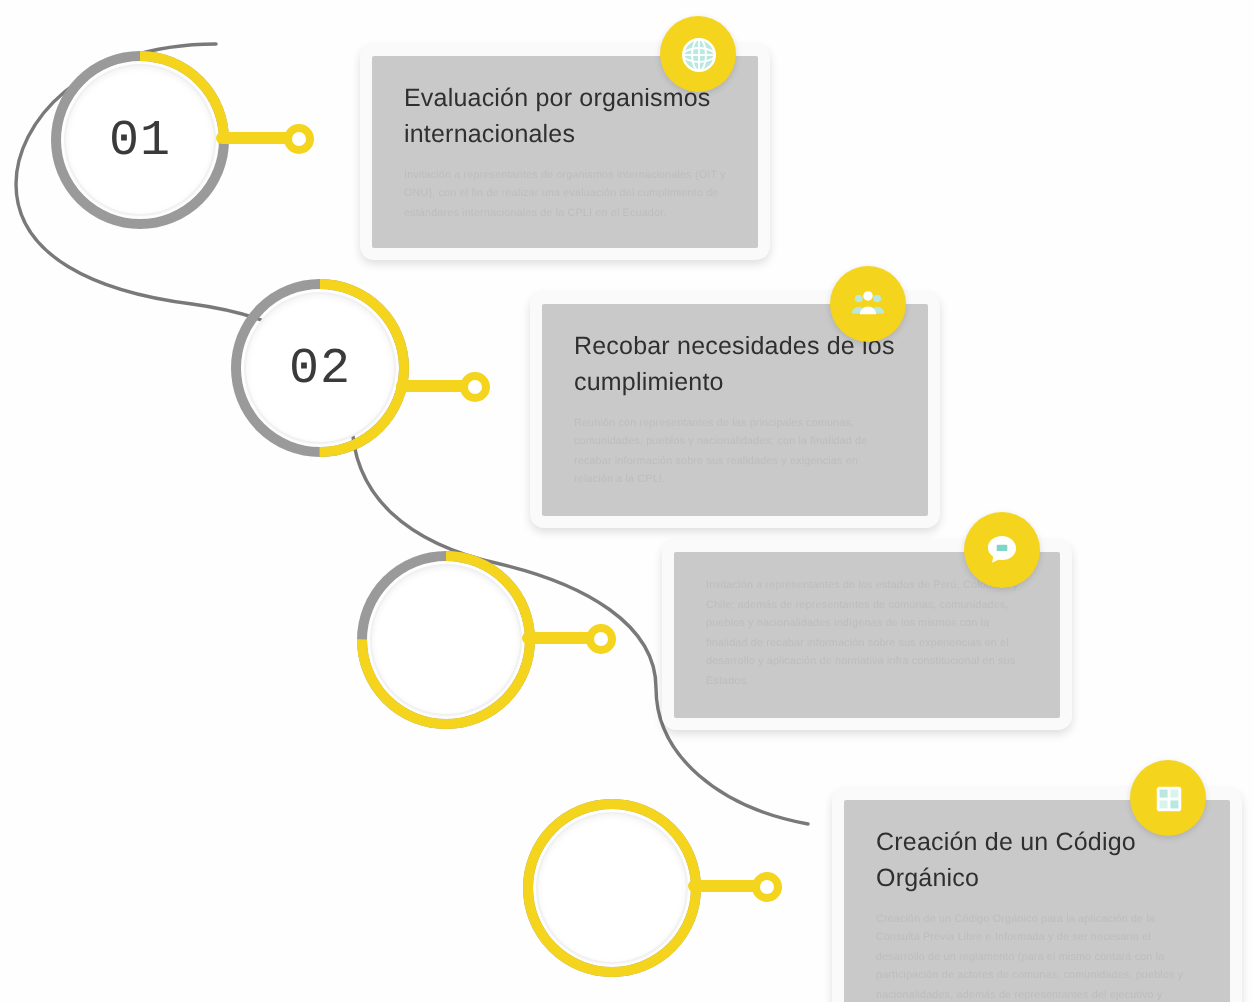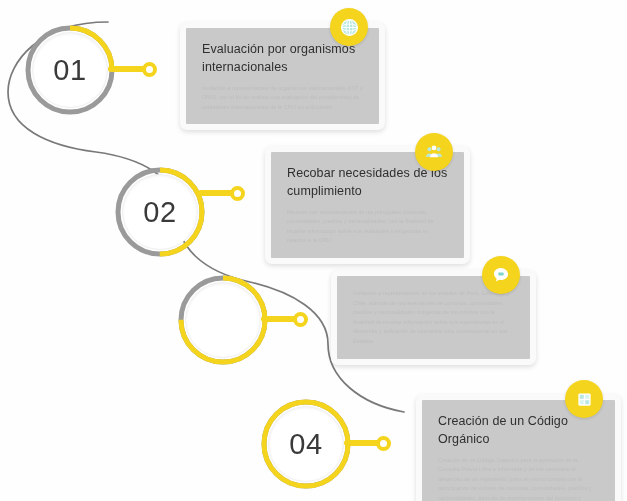--- a/index.html
+++ b/index.html
@@ -58,25 +58,25 @@
       inset 0 1px 3px rgba(0,0,0,0.055),
       0 1px 2px rgba(0,0,0,0.04);
   }
   .ring-num {
     position: absolute;
     left: 11px; top: 11px;
     width: 74px; height: 74px;
     display: flex;
     align-items: center;
     justify-content: center;
-    font-size: 29px;
+    font-size: 25px;
     letter-spacing: 0.5px;
     color: #3a3a3a;
     font-weight: 400;
-    font-family: Liberation Sans, sans-serif;
+    font-family: Liberation Mono, monospace;
   }
 
   
   .connector {
     position: absolute;
     height: 6px;
     background: #f4d41d;
     border-radius: 3px;
   }
   .conn-dot {
@@ -168,21 +168,21 @@
         <ellipse cx="12" cy="12" rx="9" ry="4" fill="none" stroke="#ffffff" stroke-width="1.1"></ellipse>
         <ellipse cx="12" cy="12" rx="4" ry="9" fill="none" stroke="#ffffff" stroke-width="1.1"></ellipse>
         <line x1="3" y1="12" x2="21" y2="12" stroke="#ffffff" stroke-width="1.1"></line>
         <line x1="12" y1="3" x2="12" y2="21" stroke="#ffffff" stroke-width="1.1"></line>
       </svg>
     </div>
   </div>
 
   <div class="step">
 
-    <div class="ring-wrap" style="left:112px; top:164px;">
+    <div class="ring-wrap" style="left:112px; top:136px;">
       <svg class="ring-svg" viewBox="0 0 96 96">
         <circle cx="48" cy="48" r="42" fill="none" stroke="#9a9a9a" stroke-width="5"></circle>
         <circle cx="48" cy="48" r="42" fill="none" stroke="#f4d41d" stroke-width="5" stroke-linecap="butt" stroke-dasharray="131.95 131.95" transform="rotate(-90 48 48)"></circle>
       </svg>
       <div class="ring-inner"></div>
       <div class="ring-num">02</div>
     </div>
 
     <div class="connector" style="left:198px; top:190px; width:44px;"></div>
     <div class="conn-dot" style="left:230px; top:186px;"></div>
@@ -230,21 +230,20 @@
   </div>
 
   <div class="step">
 
     <div class="ring-wrap" style="left:258px; top:396px;">
       <svg class="ring-svg" viewBox="0 0 96 96">
         <circle cx="48" cy="48" r="42" fill="none" stroke="#9a9a9a" stroke-width="5"></circle>
         <circle cx="48" cy="48" r="42" fill="none" stroke="#f4d41d" stroke-width="5" stroke-linecap="butt" stroke-dasharray="263.89 0" transform="rotate(-90 48 48)"></circle>
       </svg>
       <div class="ring-inner"></div>
-      <div class="ring-num">04</div>
     </div>
 
     <div class="connector" style="left:344px; top:440px; width:44px;"></div>
     <div class="conn-dot" style="left:376px; top:436px;"></div>
 
     <div class="card" style="left:416px; top:394px; width:205px;">
       <p class="card-title">Creación de un Código Orgánico</p>
       <p class="card-body">Creación de un Código Orgánico para la aplicación de la Consulta Previa Libre e Informada y de ser necesario el desarrollo de un reglamento (para el mismo contará con la participación de actores de comunas, comunidades, pueblos y nacionalidades, además de representantes del ejecutivo y legislativo).</p>
     </div>
 

